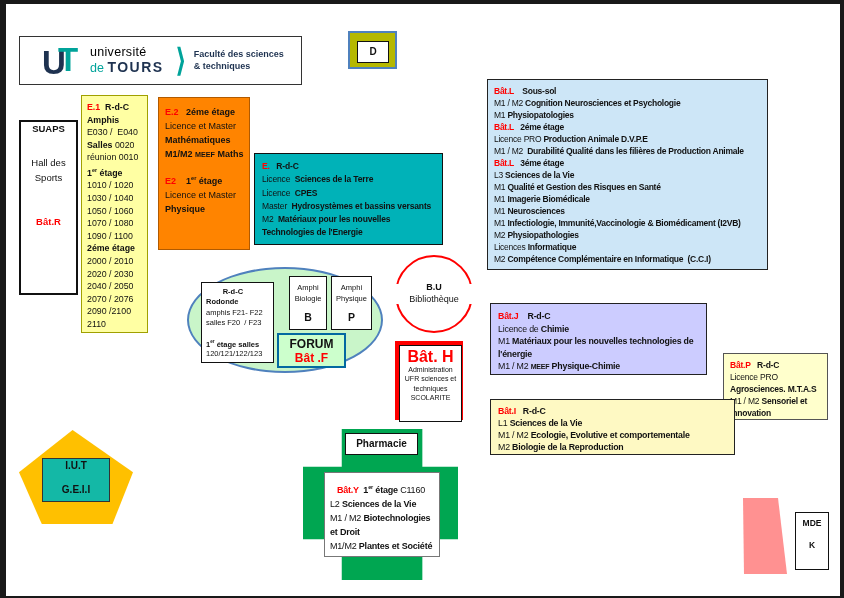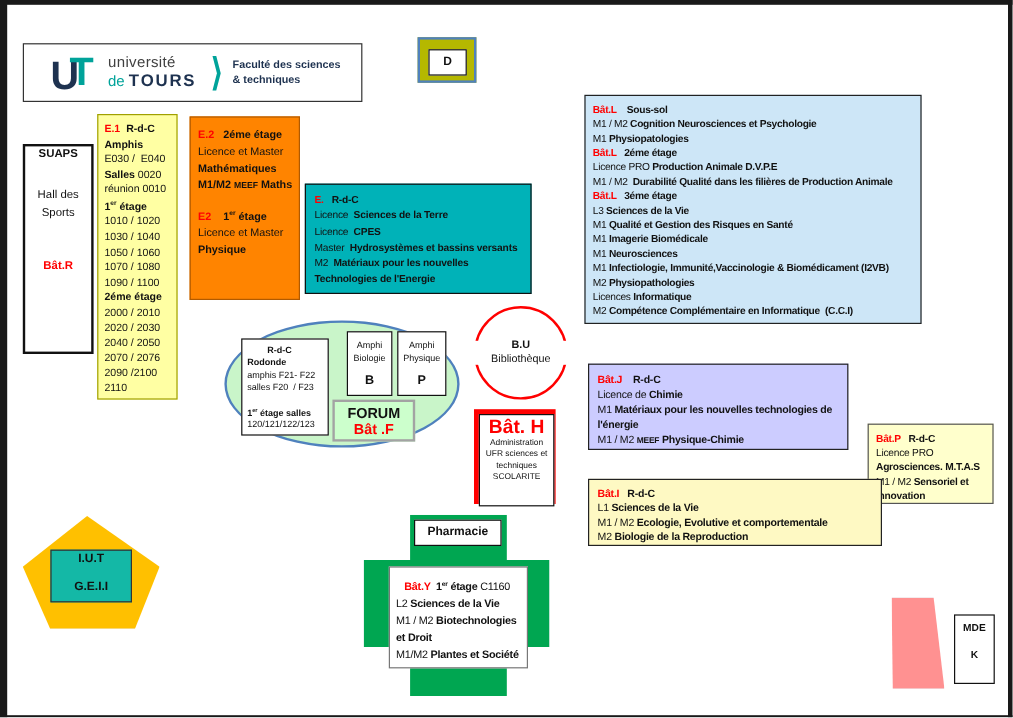--- a/index.html
+++ b/index.html
@@ -14,21 +14,21 @@
   .sc{font-size:0.8em;}
   .lg{font-size:10.5px;}
   .ttl{font-size:16px;}
   .poly{position:absolute;}
   
   .logo-wrap{display:flex;align-items:center;height:100%;padding-left:22px;}
   .mono{position:relative;width:44px;height:34px;}
   .mono .u{position:absolute;left:0;top:0;font-size:33px;font-weight:bold;color:#1e3250;letter-spacing:-2px;}
   .mono .t{position:absolute;left:16px;top:-3px;font-size:33px;font-weight:bold;color:#00a39a;}
   .brand{margin-left:4px;line-height:1.05;}
-  .brand .top{color:#404040;font-size:12.5px;letter-spacing:0.3px;}
+  .brand .top{color:#000000;font-size:12.5px;letter-spacing:0.3px;}
   .brand .bot{color:#00a39a;font-size:12.5px;}
   .brand .bot .big{color:#1e3250;font-weight:bold;font-size:14px;letter-spacing:1.5px;}
   .brace{color:#00a39a;font-size:26px;margin:0 8px 0 12px;font-weight:bold;transform:scaleY(1.2);}
   .fac{color:#1e3250;font-weight:bold;font-size:9px;line-height:1.25;}
   .gap{position:absolute;background:#fff;width:7px;height:20px;}
 </style>
 </head>
 <body>
 
 <div class="stage">
@@ -150,21 +150,21 @@
       <div class="ln"><span class="b lg">B</span></div>
     </div>
 
   <div class="box ctr lines" style="left:331px;top:276px;width:41px;height:54px;background:#fff;border:1px solid #111;font-size:7.5px;line-height:11px;padding-top:5px;">
       <div class="ln"><span>Amphi</span></div>
       <div class="ln"><span>Physique</span></div>
       <div class="ln"><span></span></div>
       <div class="ln"><span class="b lg">P</span></div>
     </div>
 
-  <div class="box ctr lines" style="left:277px;top:333px;width:69px;height:35px;background:#ccffcc;border:2px solid #a3a3a3;font-size:12px;line-height:14px;padding-top:2px;">
+  <div class="box ctr lines" style="left:277px;top:333px;width:69px;height:35px;background:#ccffcc;border:2px solid #0369a1;font-size:12px;line-height:14px;padding-top:2px;">
       <div class="ln"><span class="b">FORUM</span></div>
       <div class="ln"><span class="r">Bât .F</span></div>
     </div>
 
   <div class="box ctr" style="left:395px;top:255px;width:78px;height:78px;border:2px solid #ff0000;border-radius:50%;background:#fff;">
     <div class="gap" style="left:-4px;top:27px;"></div>
     <div class="gap" style="right:-4px;top:27px;"></div>
     <div class="lines" style="font-size:9px;line-height:12px;padding-top:24px;">
         <div class="ln"><span class="b">B.U</span></div>
         <div class="ln"><span>Bibliothèque</span></div>

